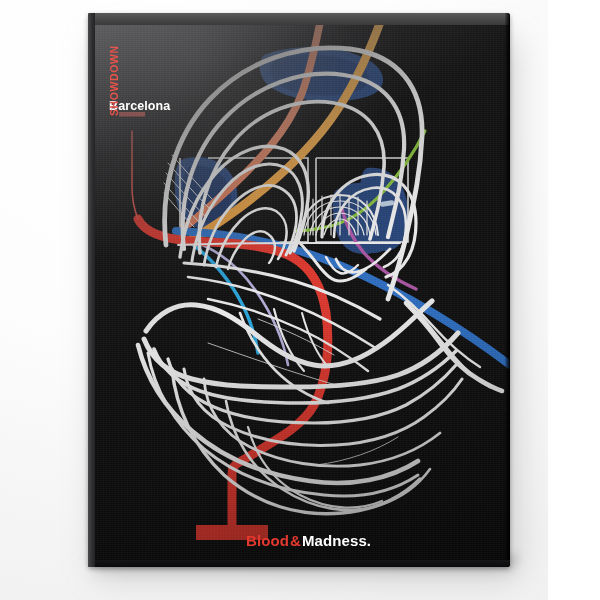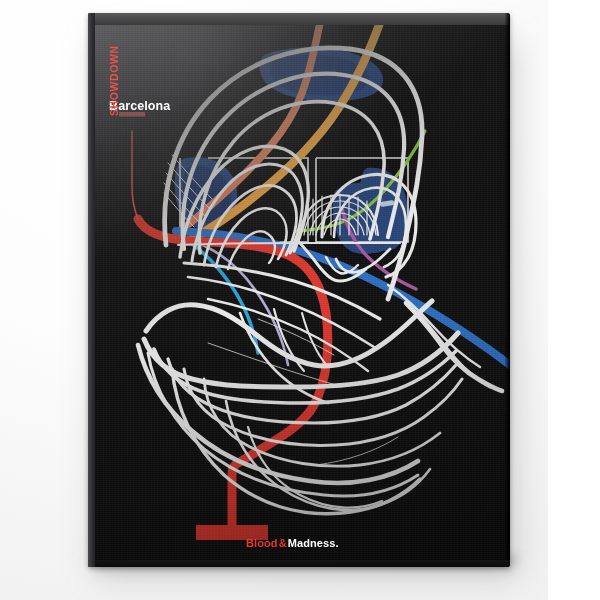--- a/index.html
+++ b/index.html
@@ -126,21 +126,21 @@
     z-index:35;
     white-space:nowrap;
     transform-origin:left top;
     transform:rotate(90deg) scale(-1,-1);
   }
   .footer-line{
     position:absolute;
     left:158px; bottom:18px;
     z-index:35;
     white-space:nowrap;
-    font-size:11px;
+    font-size:15px;
     font-weight:bold;
     letter-spacing:0.1px;
   }
   .f-blood{color:#e5392f;}
   .f-amp{color:#e5392f; padding:0 1px;}
   .f-madness{color:#ffffff;}
 </style>
 </head>
 <body>
 

